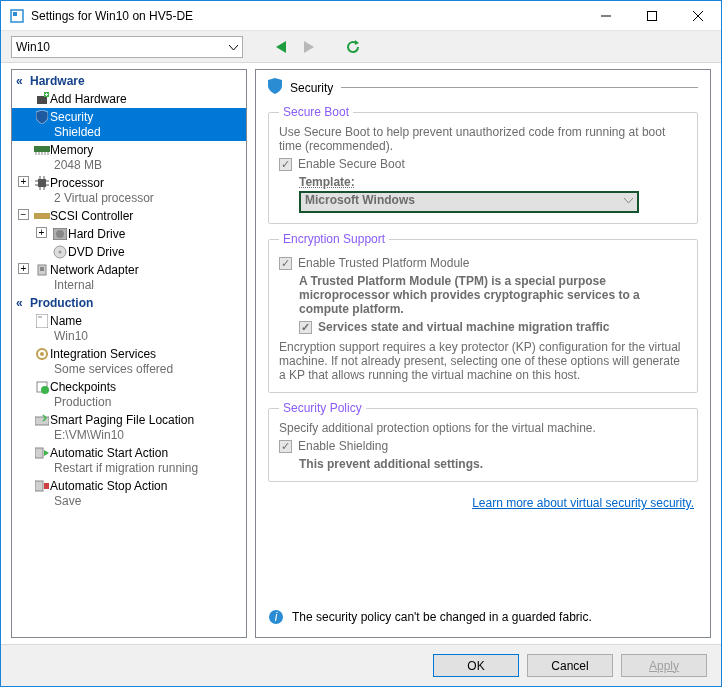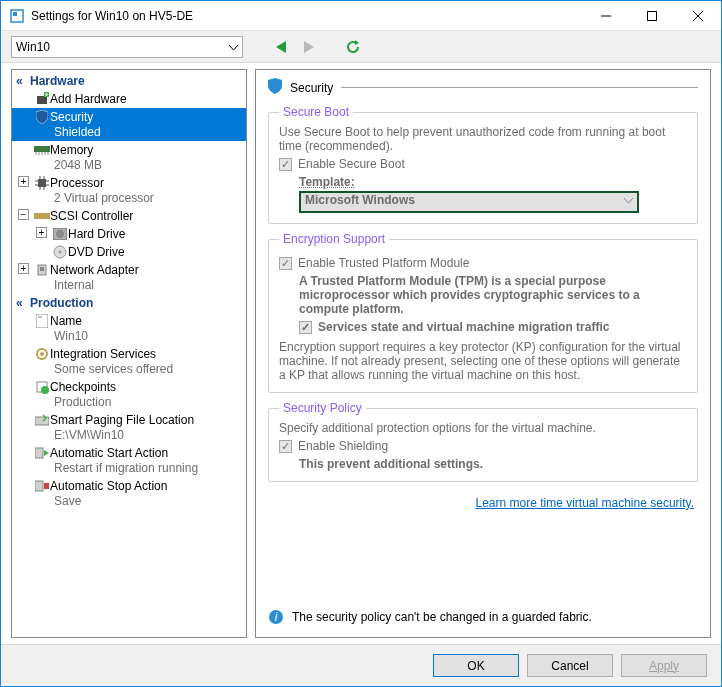--- a/index.html
+++ b/index.html
@@ -395,21 +395,21 @@
       <fieldset>
         <legend>Security Policy</legend>
         <div>Specify additional protection options for the virtual machine.</div>
         <div class="cb-row">
           <span class="cb">✓</span>
           <span>Enable Shielding</span>
         </div>
         <div class="indent">This prevent additional settings.</div>
       </fieldset>
 
-      <a class="link">Learn more time virtual machine security.</a>
+      <a class="link">Learn more about virtual security security.</a>
 
       <div class="info-row">
         <span class="info-icon"><svg width="16" height="16">
               <circle cx="8" cy="8" r="7" fill="#2a8dd4"></circle>
               <text x="8" y="12" text-anchor="middle" fill="#fff" font-size="11" font-family="Georgia" font-style="italic">i</text>
             </svg></span>
         <span>The security policy can't be changed in a guarded fabric.</span>
       </div>
     </div>
   </div>

